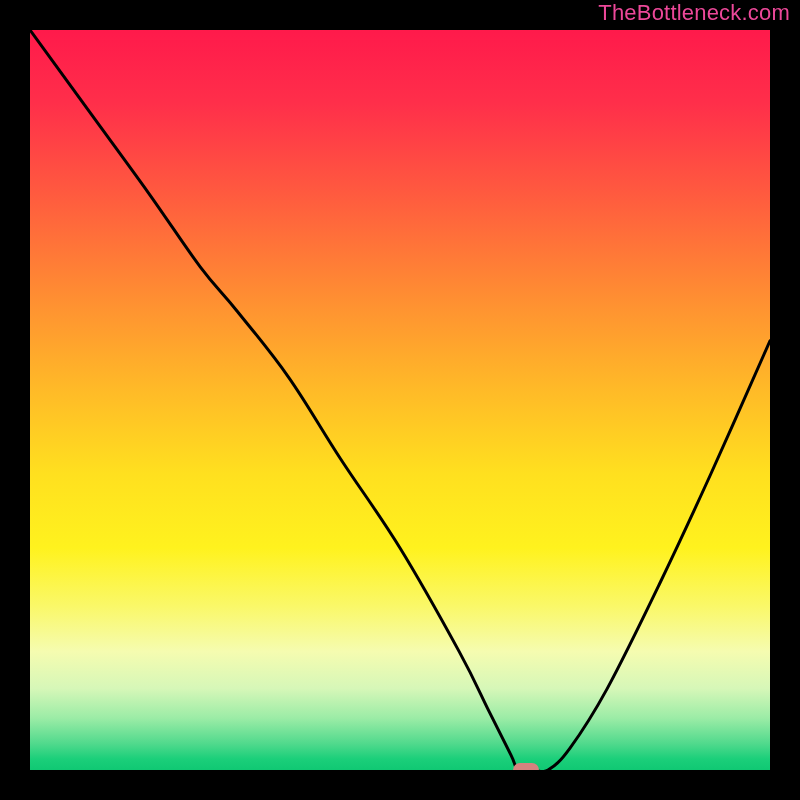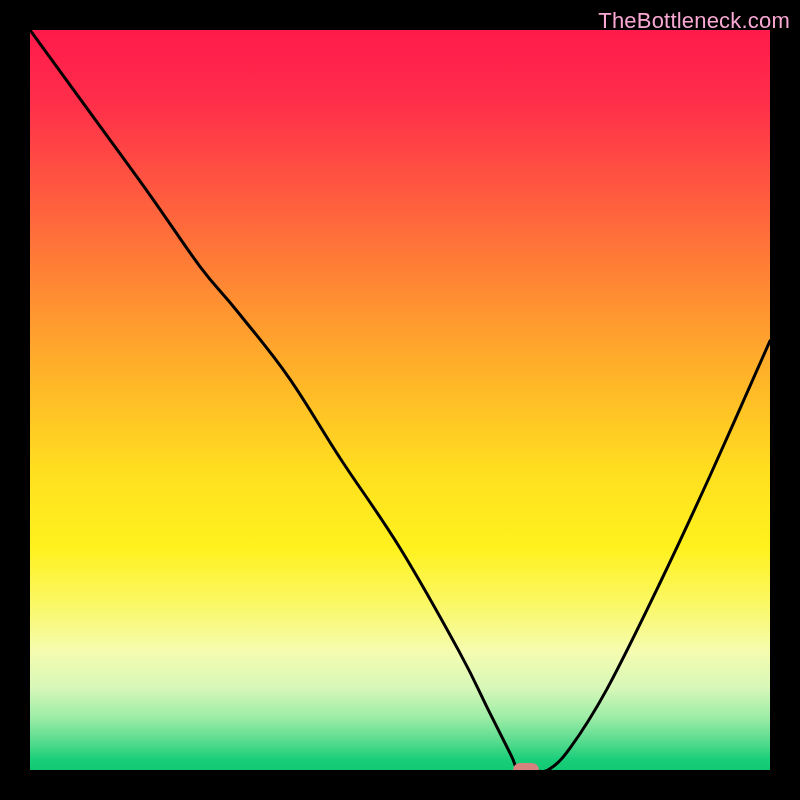--- a/index.html
+++ b/index.html
@@ -12,23 +12,23 @@
     font-family: Arial, Helvetica, sans-serif;
   }
   .frame {
     position: relative;
     width: 800px;
     height: 800px;
     background: #000;
   }
   .watermark {
     position: absolute;
-    top: 8px;
+    top: 0;
     right: 10px;
-    color: #f9a8d4;
+    color: #ec4899;
     font-size: 22px;
     font-weight: 500;
     letter-spacing: 0.2px;
     z-index: 10;
     user-select: none;
   }
   .plot-area {
     position: absolute;
     left: 30px;
     top: 30px;

